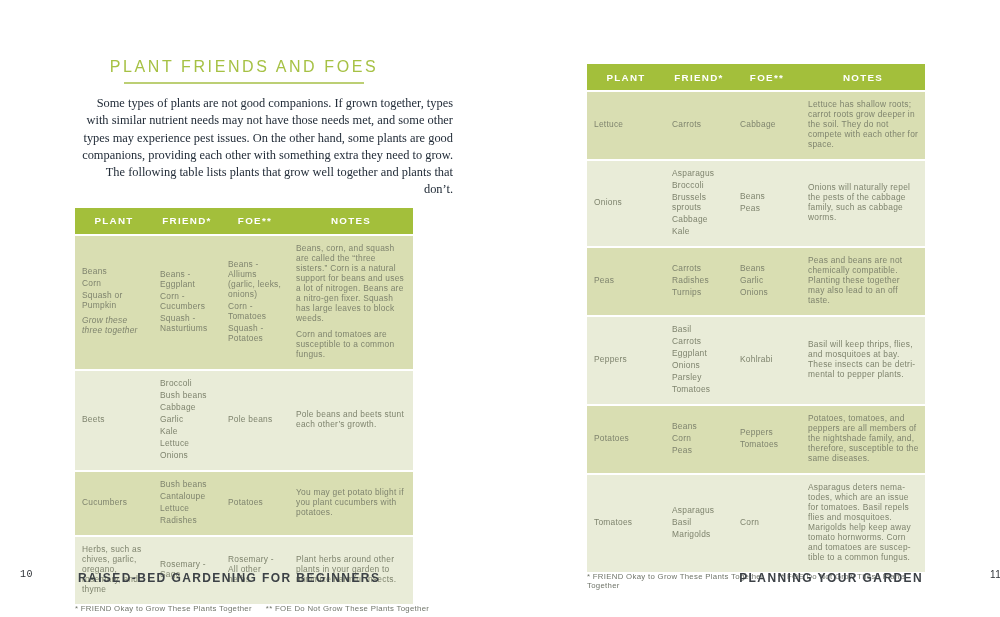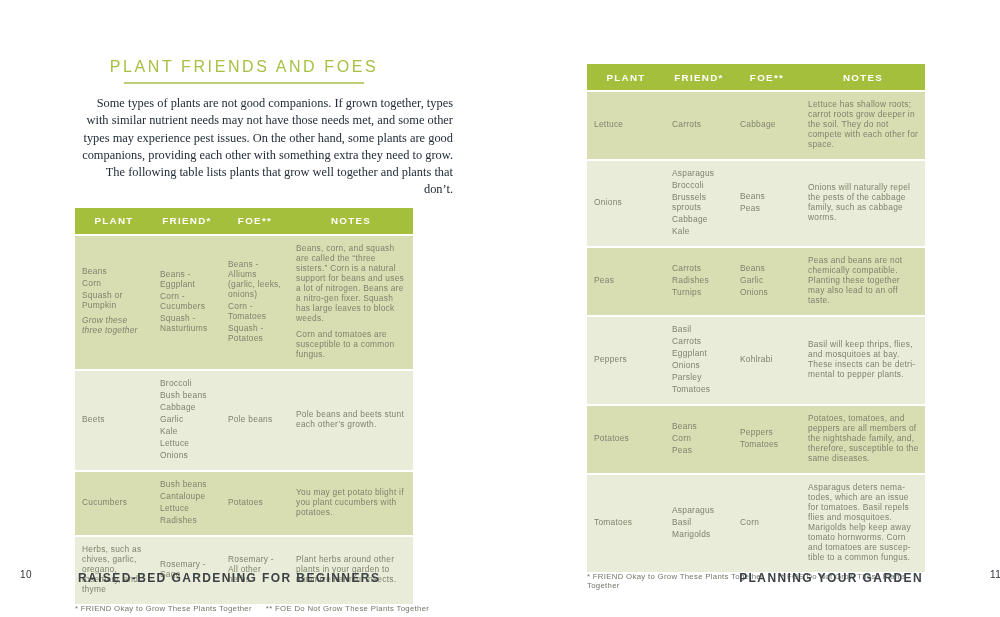--- a/index.html
+++ b/index.html
@@ -32,21 +32,21 @@
   .item.em{font-style:italic;margin-top:5px;}
 
   .footnote{margin-top:0;font-size:7.8px;color:#70756a;letter-spacing:0.3px;}
   .footnote .fn2{margin-left:14px;}
 
   
   .page-right{position:absolute;left:587px;top:64px;width:338px;}
 
   
   .pagenum{position:absolute;top:569px;font-size:10px;color:#2f3338;letter-spacing:0.5px;}
-  .pagenum.pl{left:20px;}
+  .pagenum.pl{left:20px;font-family:Liberation Mono, monospace;}
   .pagenum.pr{left:990px;}
   .runhead{position:absolute;top:571px;font-size:12px;font-weight:bold;color:#3c4146;
            letter-spacing:1.4px;}
   .runhead.rl{left:78px;}
   .runhead.rr{left:587px;width:336px;text-align:right;}
 </style>
 </head>
 <body>
 
 <div class="spread">

